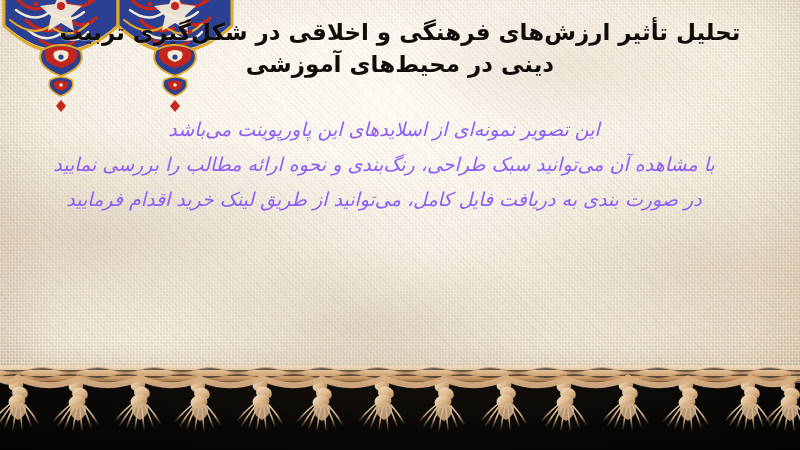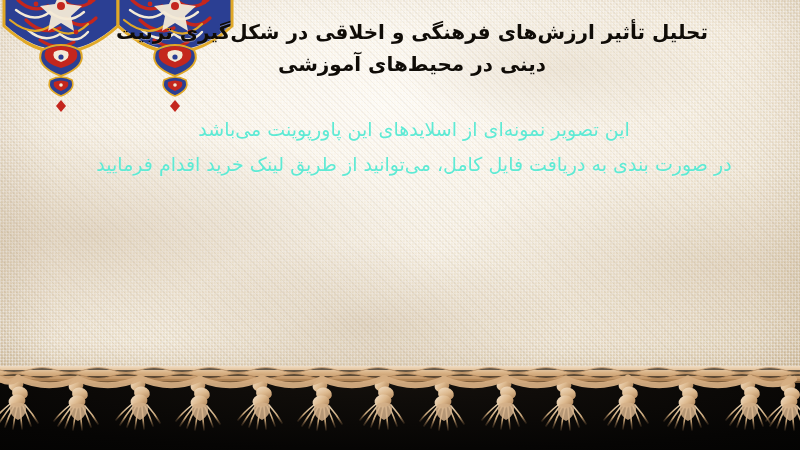--- a/index.html
+++ b/index.html
@@ -117,42 +117,43 @@
   
   .textlayer {
     position: absolute;
     left: 0; top: 0;
     width: 800px;
     height: 378px;
   }
   .title {
     position: absolute;
     top: 16px;
-    right: 6px;
+    right: 18px;
     width: 764px;
     text-align: center;
     color: #100c07;
-    font-size: 20px;
+    font-size: 23px;
     line-height: 32px;
     font-weight: 700;
     letter-spacing: 0;
     text-shadow: 0 1px 0 rgba(255,255,255,0.30);
   }
   .title .l2 { display: block; }
   .body {
     position: absolute;
     top: 112px;
-    right: 4px;
+    right: 34px;
     width: 764px;
     text-align: center;
-    color: #5eead4;
+    color: #8b5cf6;
     font-size: 19px;
     line-height: 35px;
     font-weight: 400;
     text-shadow: 0 1px 0 rgba(255,255,255,0.26);
+    font-style: italic;
   }
   .body .ln { display: block; white-space: nowrap; }
 </style>
 </head>
 <body>
 
 <div id="slide">
 
   <div class="fabric">
     <div class="weave-v"></div>
@@ -309,20 +310,21 @@
     </svg>
   </div>
 
   <div class="textlayer">
     <div class="title">
       <span class="l1">تحلیل تأثیر ارزش‌های فرهنگی و اخلاقی در شکل‌گیری تربیت</span>
       <span class="l2">دینی در محیط‌های آموزشی</span>
     </div>
     <div class="body">
       <span class="ln">این تصویر نمونه‌ای از اسلایدهای این پاورپوینت می‌باشد</span>
+      <span class="ln">با مشاهده آن می‌توانید سبک طراحی، رنگ‌بندی و نحوه ارائه مطالب را بررسی نمایید</span>
       <span class="ln">در صورت بندی به دریافت فایل کامل، می‌توانید از طریق لینک خرید اقدام فرمایید</span>
     </div>
   </div>
 
   <div class="blackband"></div>
 
   <div class="cord">
     <svg viewBox="0 0 800 26" preserveAspectRatio="none" xmlns="http://www.w3.org/2000/svg">
       <defs>
         <linearGradient id="cordg" x1="0" y1="0" x2="0" y2="1">

